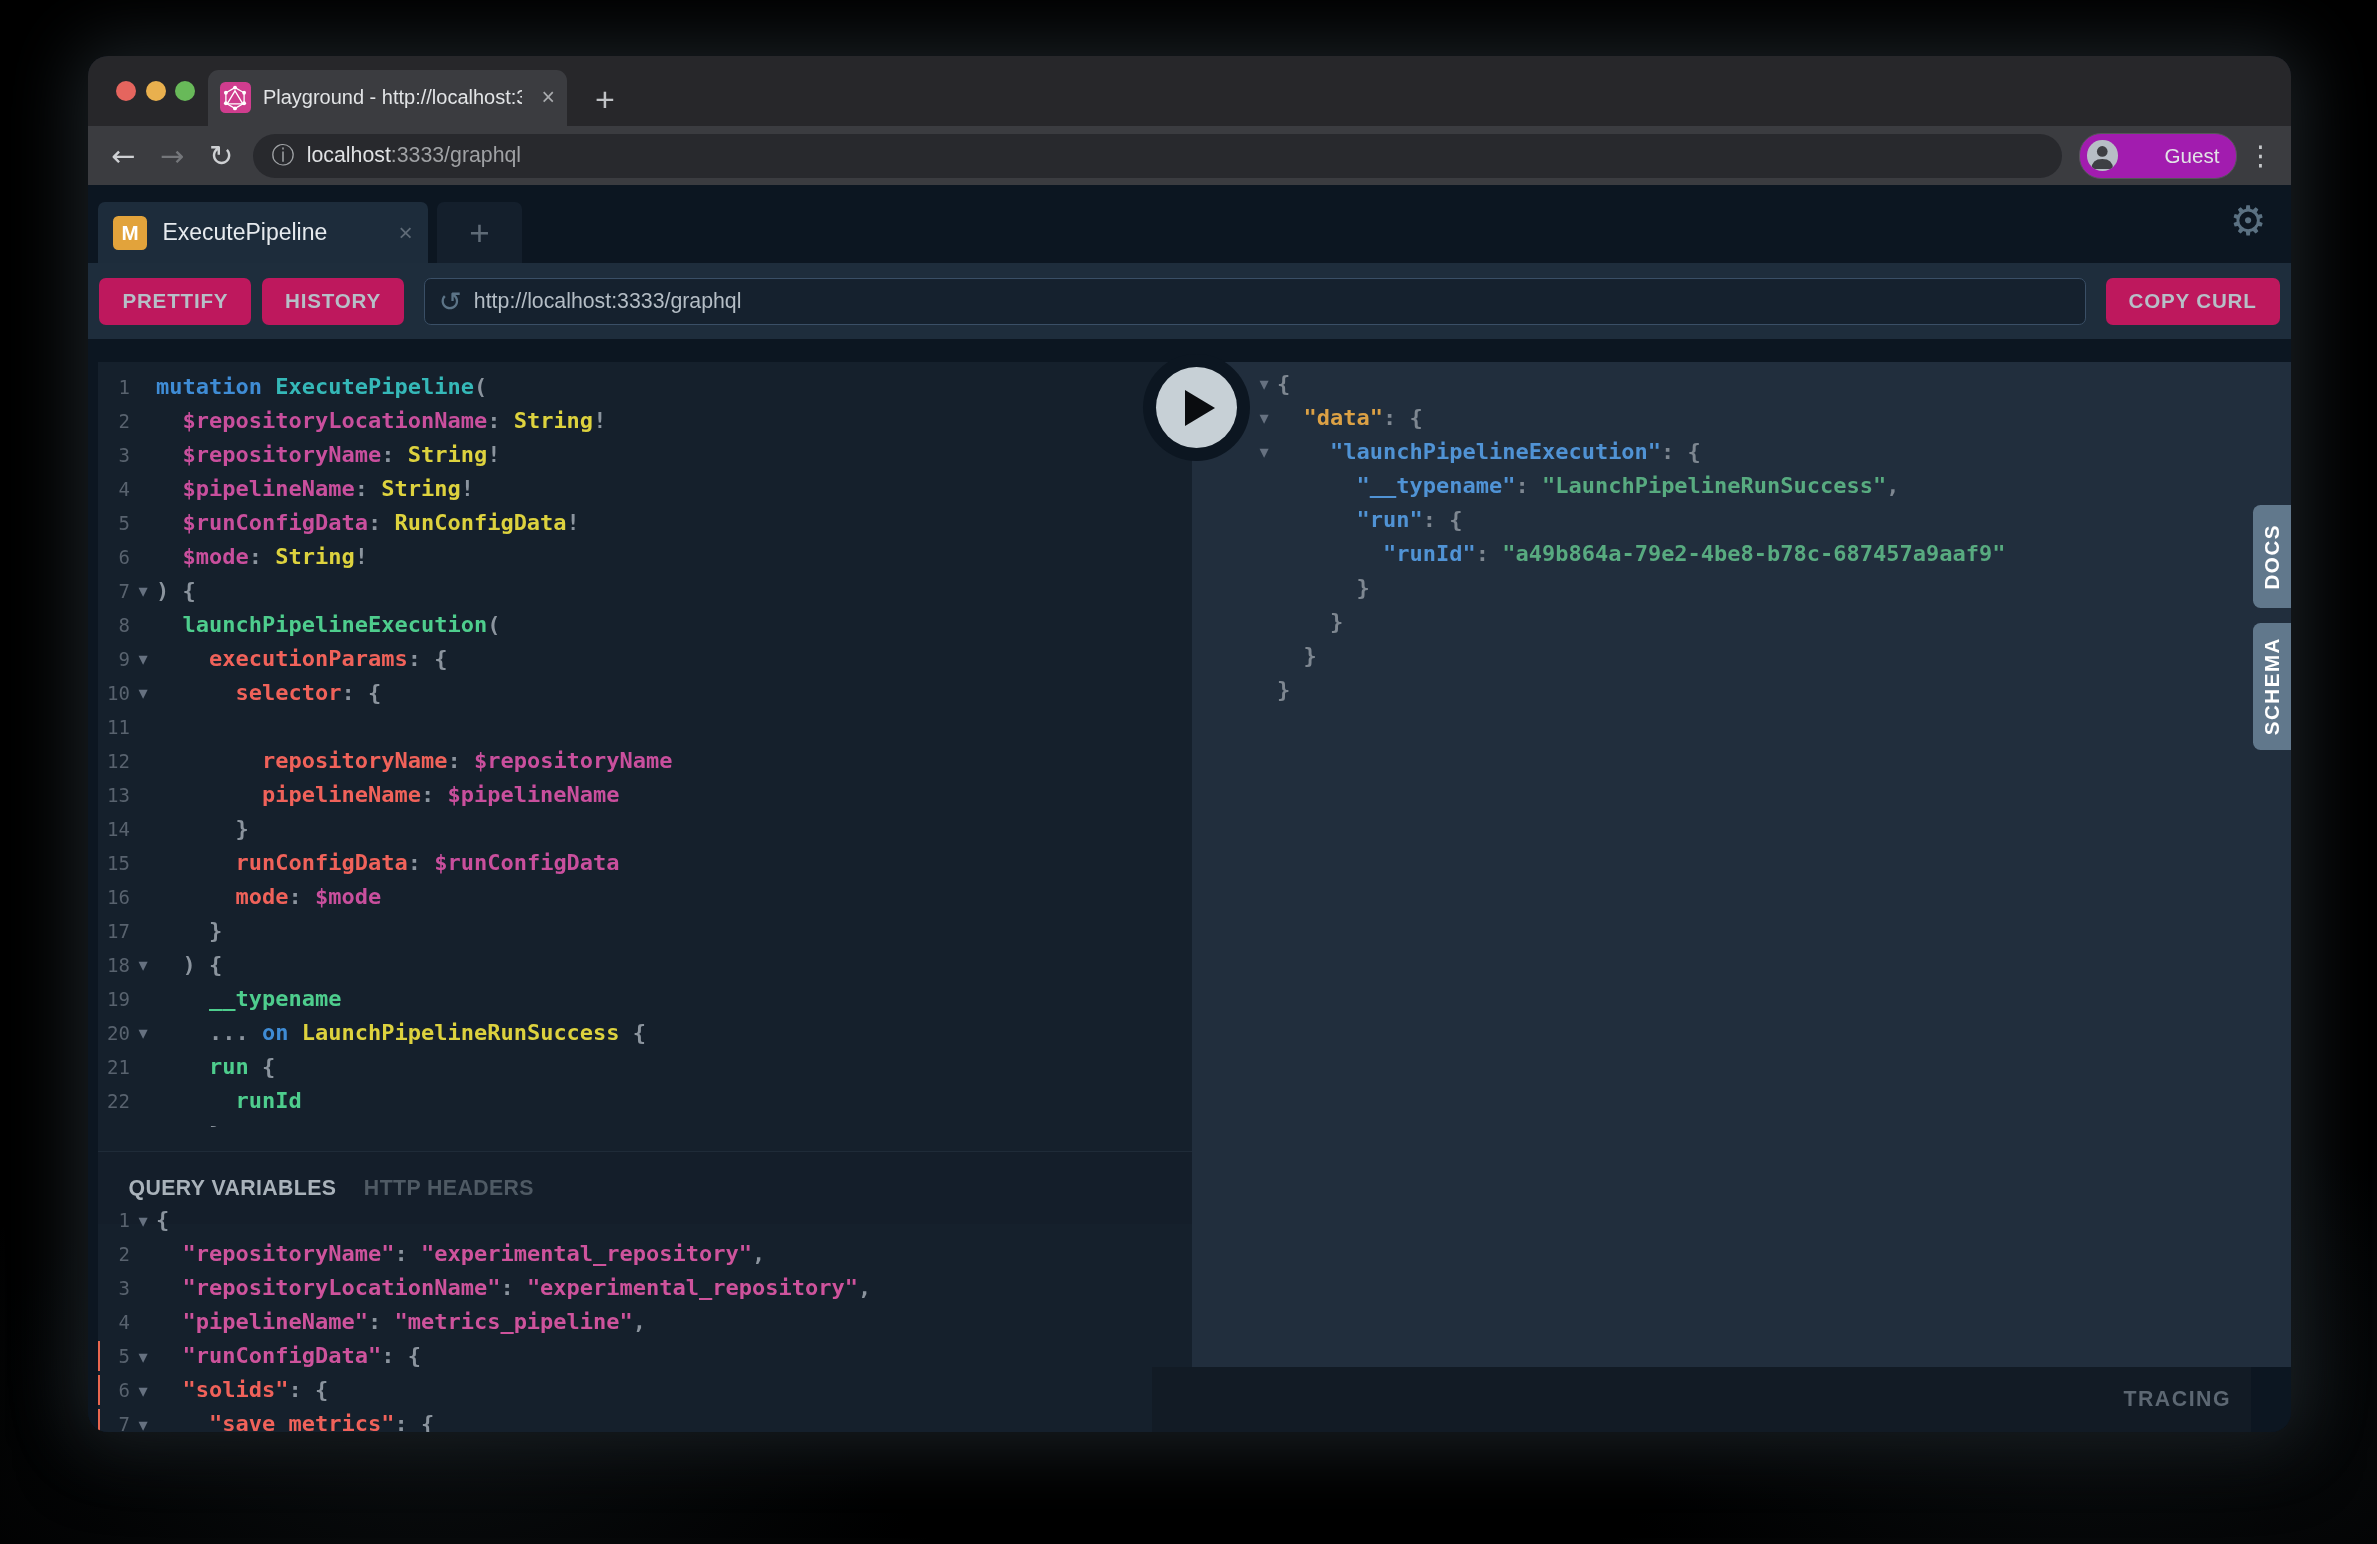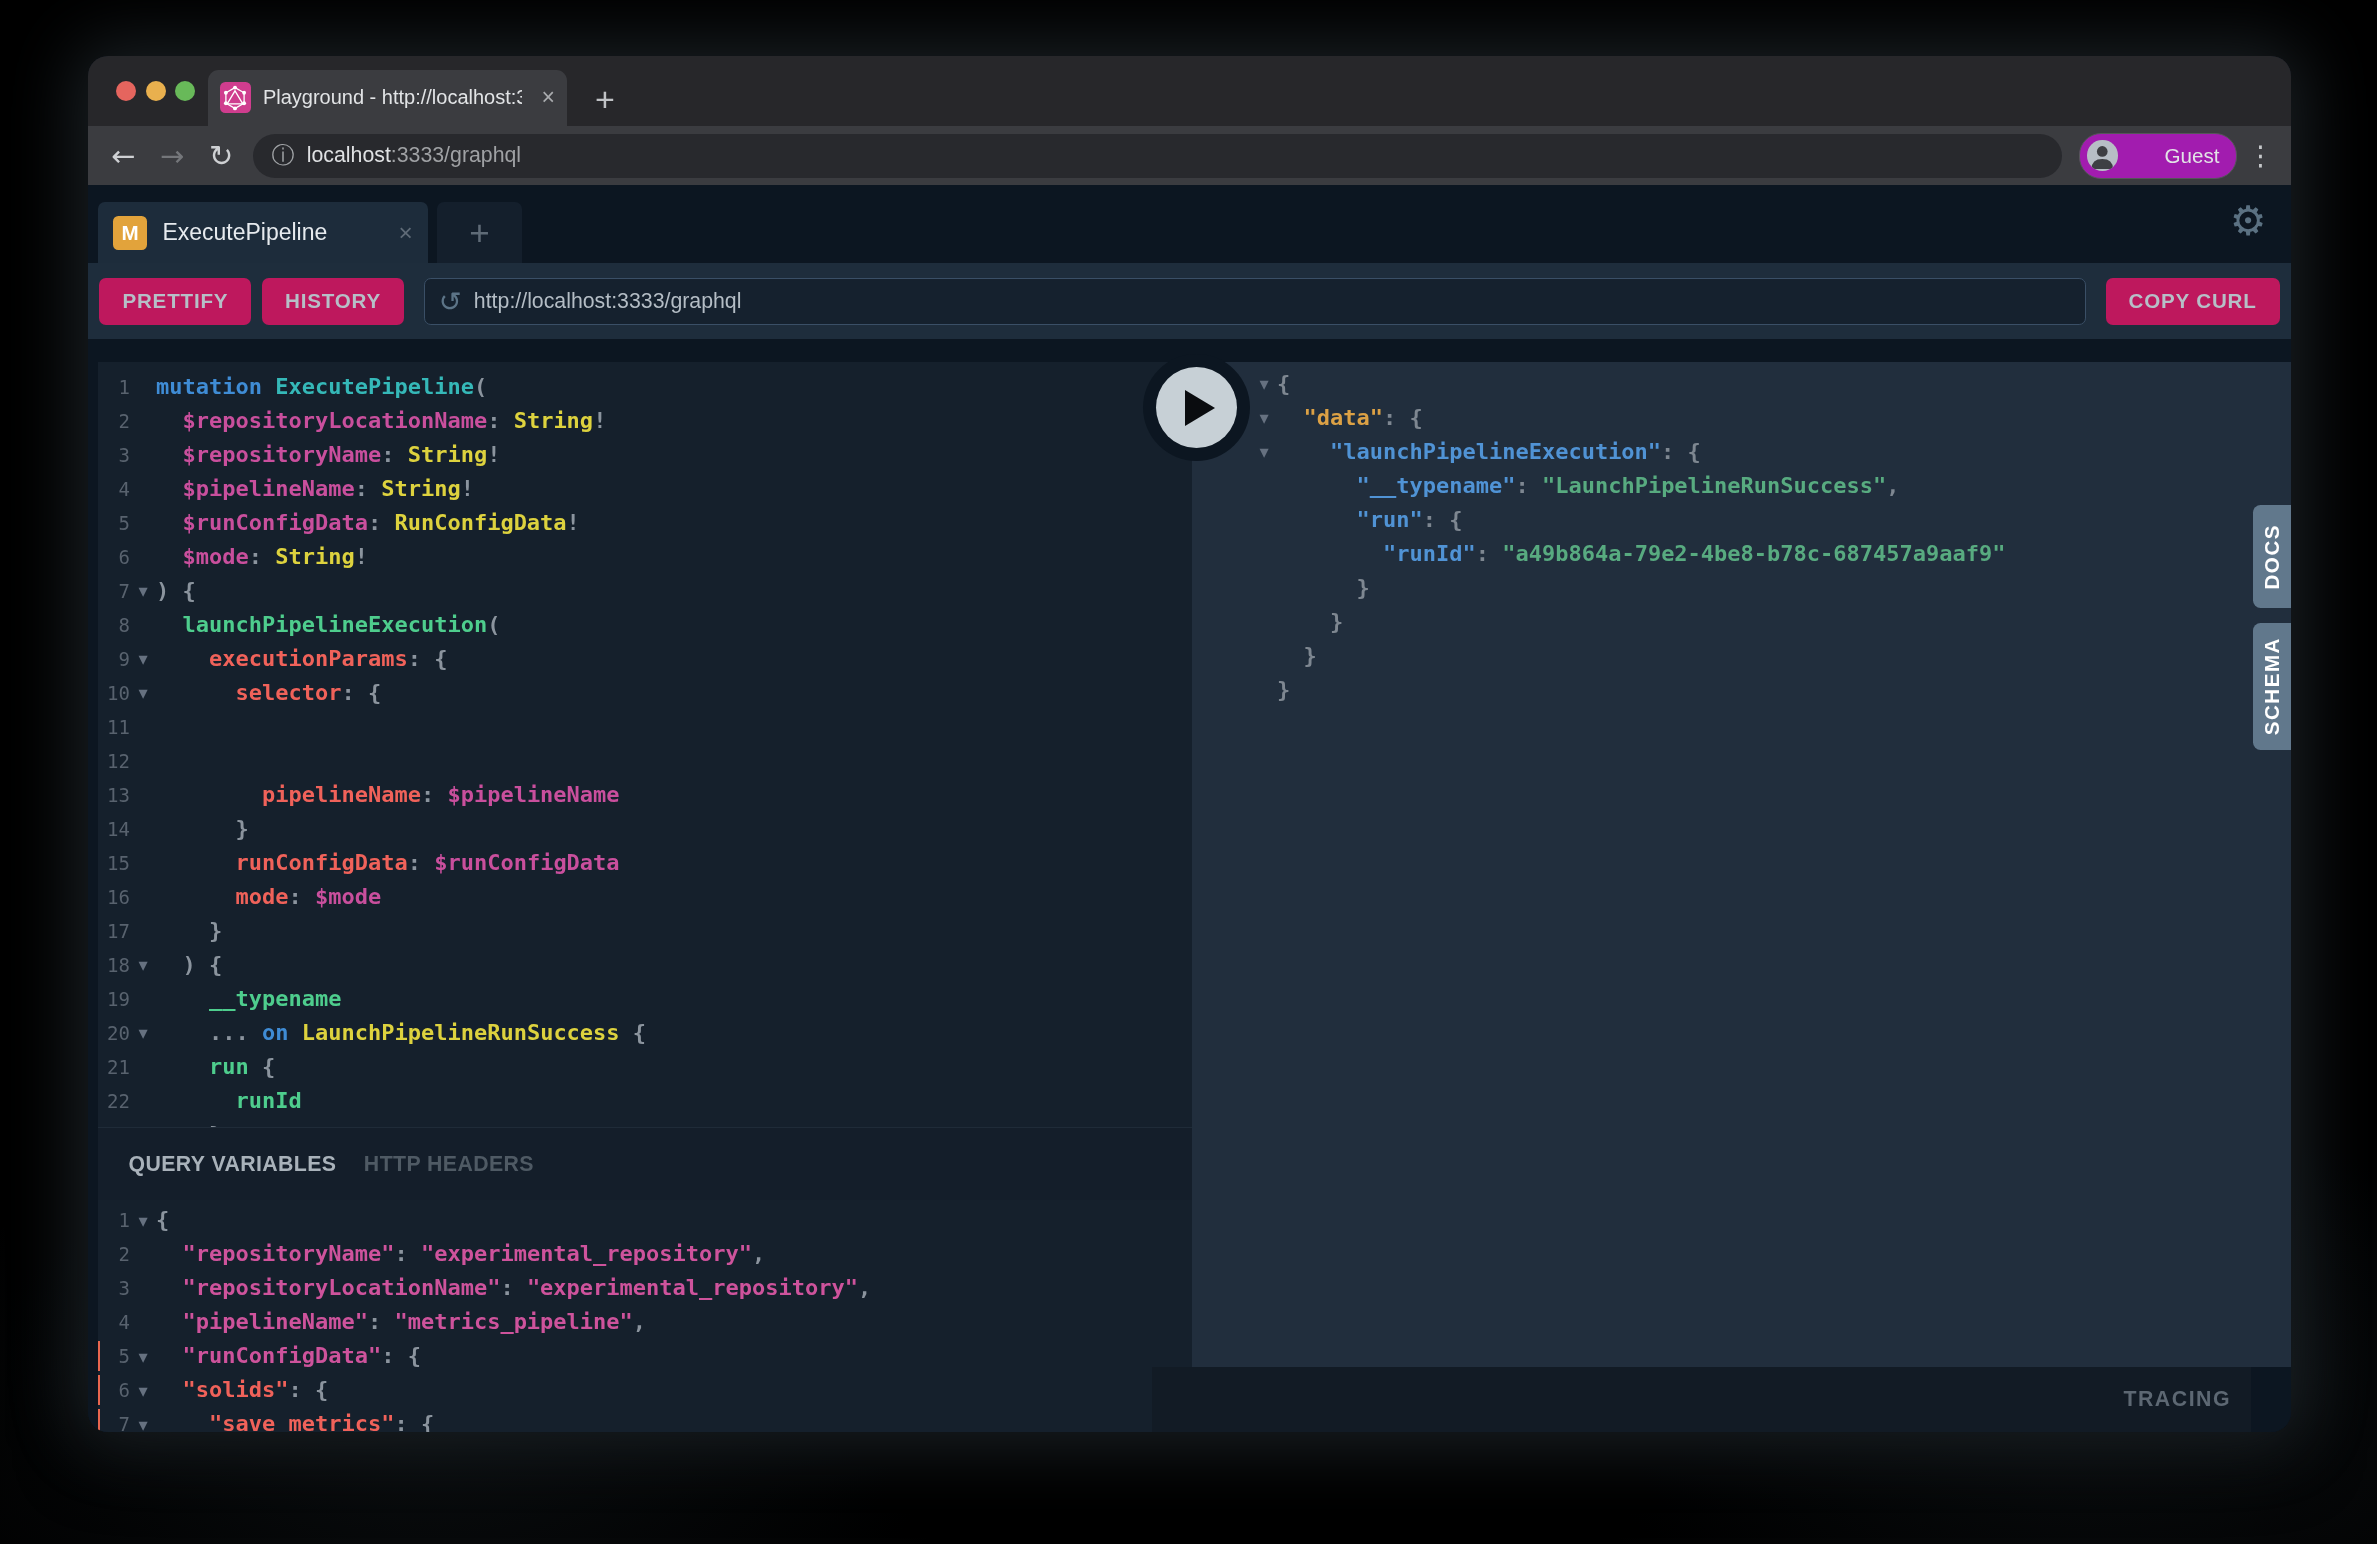--- a/index.html
+++ b/index.html
@@ -58,21 +58,21 @@
   .restore-ico{font-size:27.4px;color:#5c7487;margin-right:12.2px;font-family:"DejaVu Sans",sans-serif;}
   .endpoint-text{font-size:21.3px;color:#b4bdc5;}
 
   .pane-left{position:absolute;left:10px;top:177px;width:1094px;height:1070px;background:#15202c;}
   .pane-right{position:absolute;left:1104px;top:177px;width:1099px;height:1005px;background:#212e3d;}
   .resp-footer{position:absolute;left:1064px;top:1182px;width:1099px;height:65px;background:#121b25;
     display:flex;align-items:center;justify-content:flex-end;padding-right:20px;box-sizing:border-box;}
   .tracing{font-size:21.3px;font-weight:bold;letter-spacing:1.5px;color:#5d6873;}
 
   .query-ed{position:absolute;left:0;top:0;width:100%;height:765px;overflow:hidden;padding-top:7.6px;box-sizing:border-box;}
-  .vars-header{position:absolute;left:0;top:765px;width:100%;height:73px;border-top:0.8px solid #1f2b38;
+  .vars-header{position:absolute;left:0;top:789px;width:100%;height:73px;border-top:0.8px solid #1f2b38;
     background:#141e2a;display:flex;align-items:center;padding-left:30.5px;box-sizing:border-box;}
   .vars-title{font-size:21.3px;font-weight:bold;letter-spacing:0.4px;color:#a9b2ba;}
   .vars-title2{font-size:21.3px;font-weight:bold;letter-spacing:0.4px;color:#4f5a64;margin-left:27.4px;}
   .vars-ed{position:absolute;left:0;top:838px;width:100%;height:232px;overflow:hidden;padding-top:3px;box-sizing:border-box;}
 
   .cl{position:relative;display:flex;height:34px;align-items:center;}
   .ln{width:32px;text-align:right;font-family:"DejaVu Sans Mono",monospace;font-size:19px;color:#58626e;flex:none;}
   .fa{width:26px;text-align:center;font-size:18.3px;color:#667180;flex:none;font-family:"DejaVu Sans",sans-serif;}
   pre.code{margin:0;font-family:"DejaVu Sans Mono",monospace;font-size:22px;line-height:34px;font-weight:bold;}
   .mark{position:absolute;left:-4.6px;top:2.3px;width:6.9px;height:30px;background:#e8664f;}
@@ -225,20 +225,21 @@
               <span class="fa">▾</span>
               <pre class="code"><span class="c-arg">      selector</span><span class="c-punct">: {</span></pre>
             </div>
             <div class="cl">
               <span class="ln">11</span>
               <span class="fa"></span>
             </div>
             <div class="cl">
               <span class="ln">12</span>
               <span class="fa"></span>
+              <pre class="code"><span class="c-arg">        repositoryName</span><span class="c-punct">: </span><span class="c-var">$repositoryName</span></pre>
             </div>
             <div class="cl">
               <span class="ln">13</span>
               <span class="fa"></span>
               <pre class="code"><span class="c-arg">        pipelineName</span><span class="c-punct">: </span><span class="c-var">$pipelineName</span></pre>
             </div>
             <div class="cl">
               <span class="ln">14</span>
               <span class="fa"></span>
               <pre class="code"><span class="c-punct">      }</span></pre>

